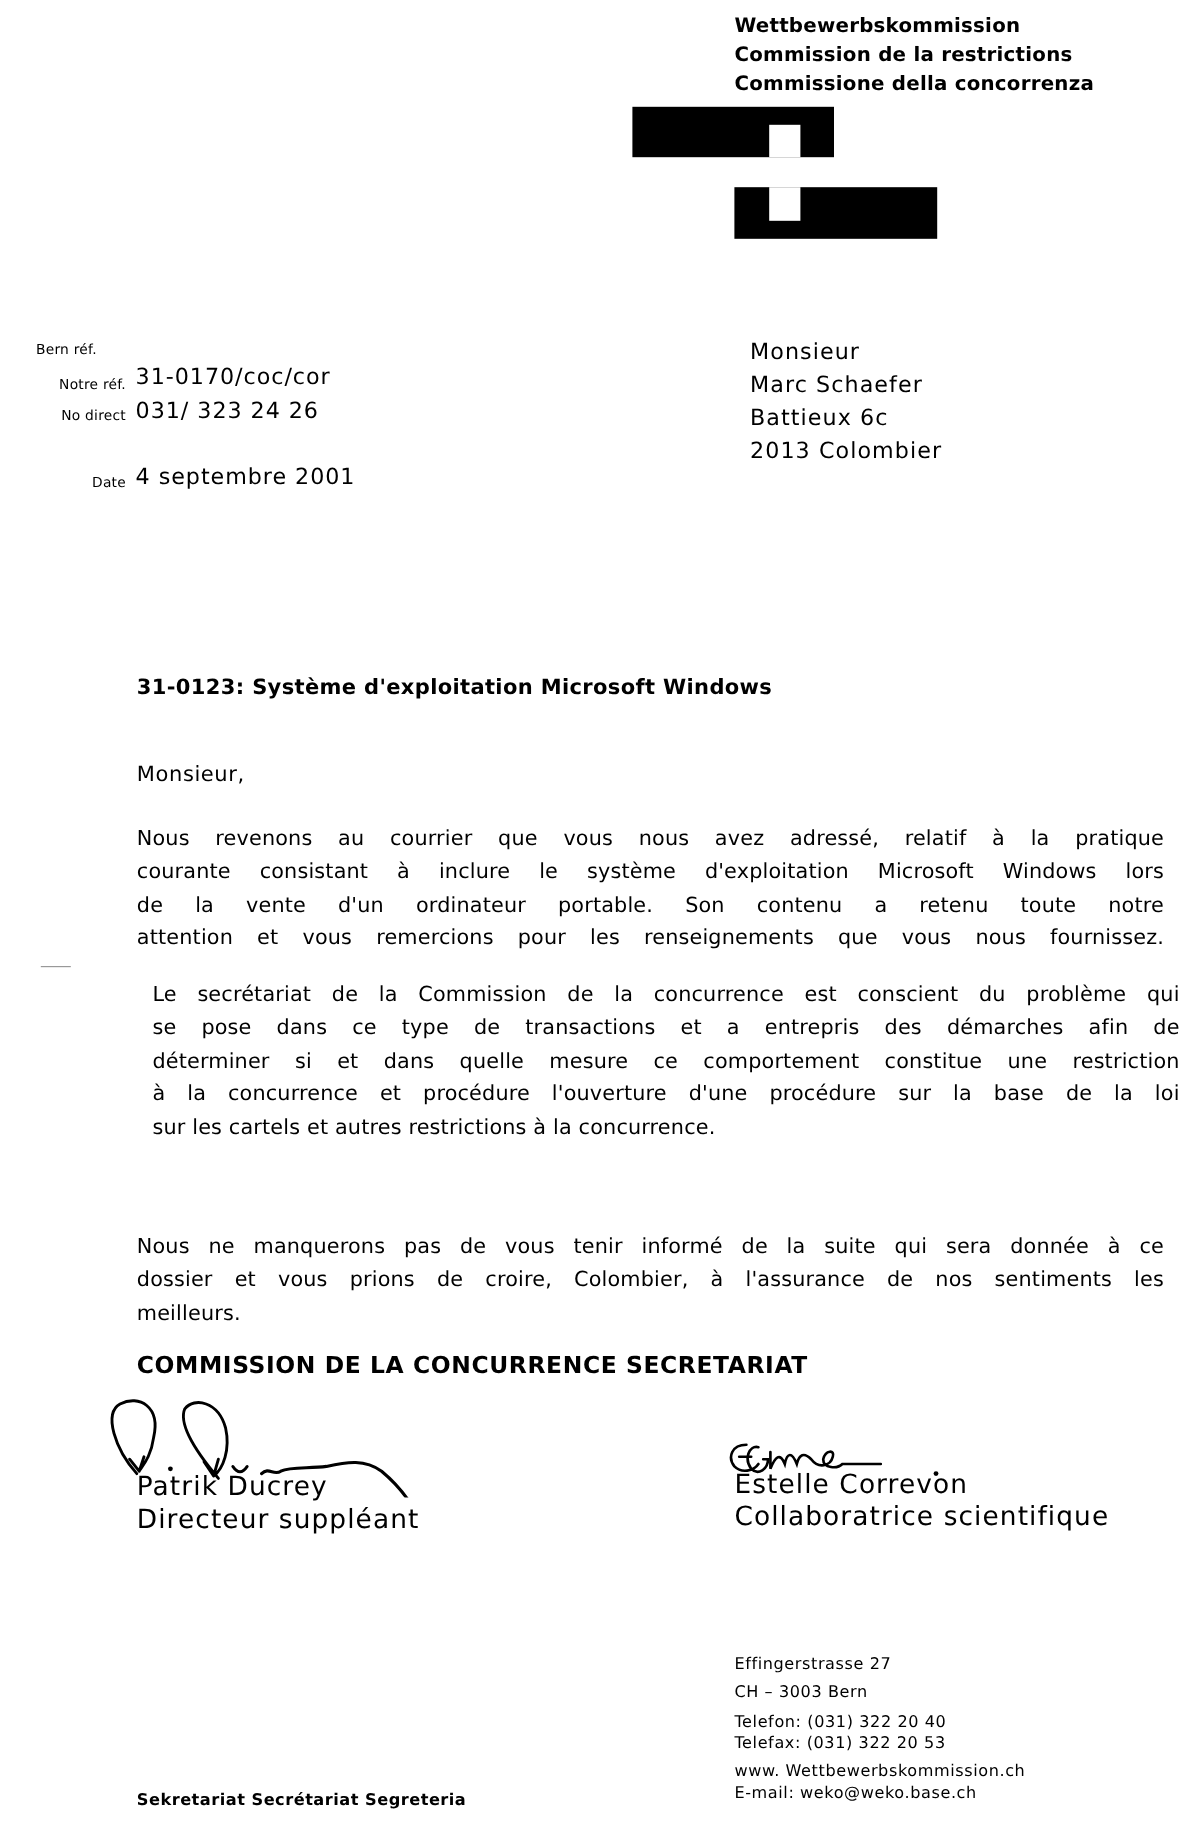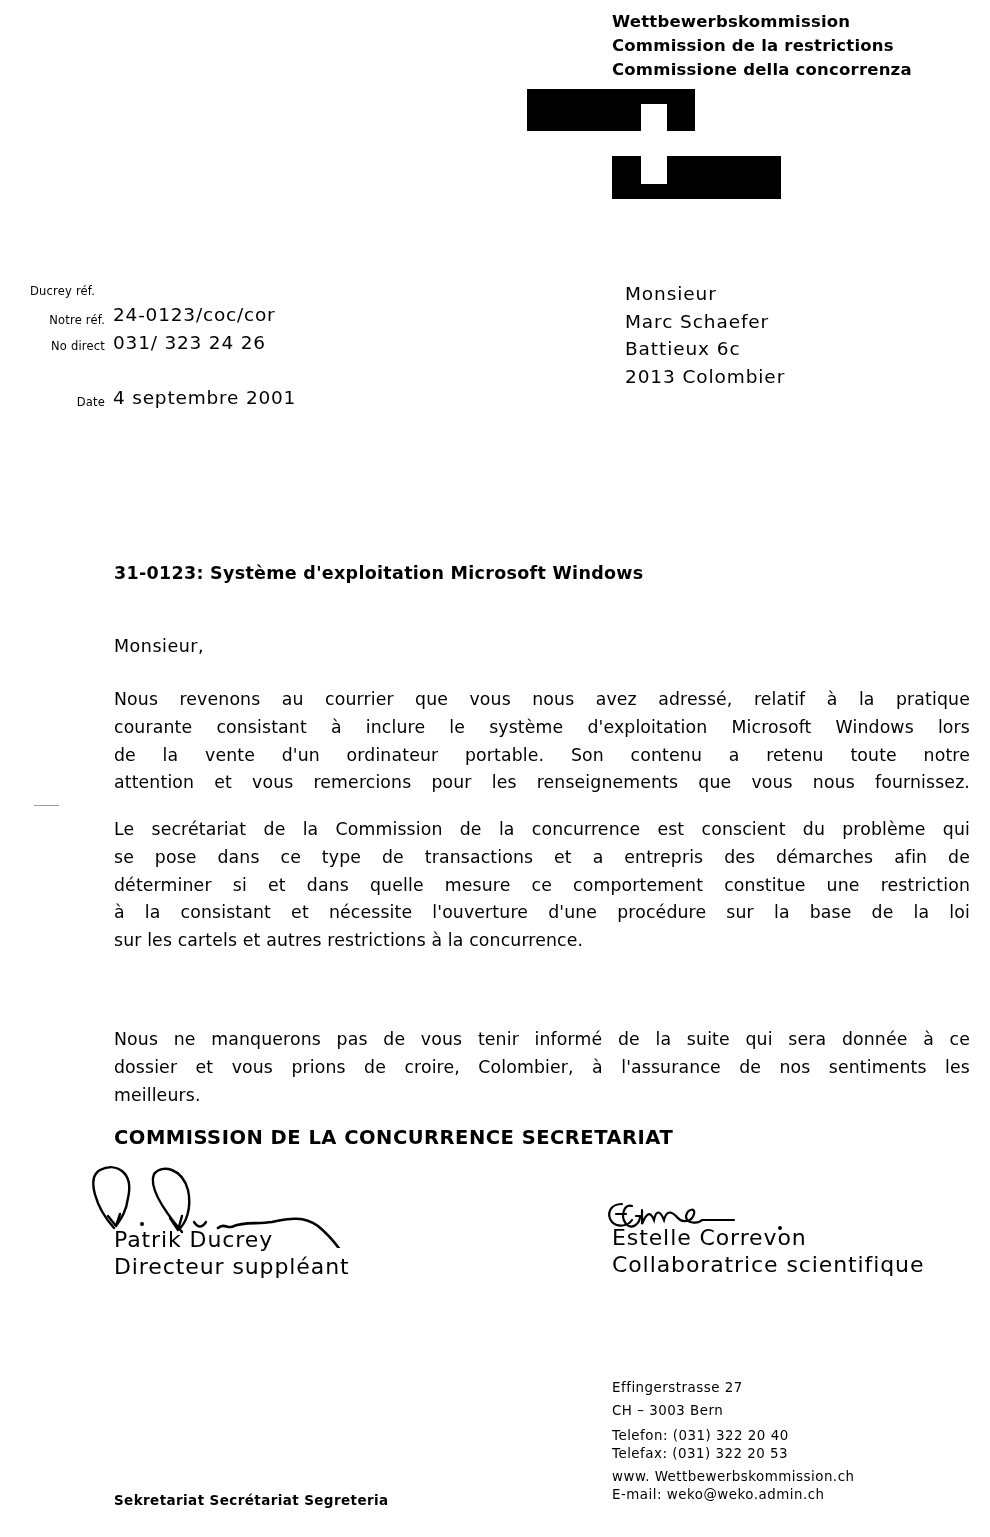--- a/index.html
+++ b/index.html
@@ -21,21 +21,21 @@
 
   .recipient { left: 625px; top: 280px; font-size: 18.5px; line-height: 27.7px; letter-spacing: 0.9px; }
   .recipient div { white-space: nowrap; }
 
   .subject { left: 114px; top: 563px; font-weight: bold; font-size: 17.5px; letter-spacing: 0.3px; white-space: nowrap; }
   .salutation { left: 114px; top: 636px; font-size: 17.5px; letter-spacing: 0.5px; }
   .para { left: 114px; width: 856px; font-size: 17.3px; line-height: 27.8px; text-align: justify; text-align-last: left; letter-spacing: 0.15px; }
   .para span.line { display: block; text-align: justify; text-align-last: justify; }
   .para span.line.last { text-align-last: left; }
   .p1 { top: 686px; }
-  .p2 { top: 816px; }
+  .p2 { top: 816px; margin-left: 13px; }
   .p3 { top: 1026px; }
 
   .signoff { left: 114px; top: 1126px; font-weight: bold; font-size: 19.5px; letter-spacing: 0.5px; white-space: nowrap; }
   .signer { font-size: 22px; line-height: 27px; letter-spacing: 0.9px; white-space: nowrap; }
   .signer-left { left: 114px; top: 1226px; }
   .signer-right { left: 612px; top: 1224px; }
   .sig1 { left: 86px; top: 1158px; }
   .sig2 { left: 602px; top: 1196px; }
 
   .footer-left { left: 114px; top: 1492px; font-weight: bold; font-size: 13.5px; letter-spacing: 0.4px; white-space: nowrap; }
@@ -57,26 +57,26 @@
 
 <div class="abs logo">
   <div class="bar" style="left:0; top:0; width:168px; height:42px;"></div>
   <div class="notch" style="left:114px; top:15px; width:26px; height:27px;"></div>
   <div class="bar" style="left:85px; top:67px; width:169px; height:43px;"></div>
   <div class="notch" style="left:114px; top:67px; width:26px; height:28px;"></div>
 </div>
 
 <div class="abs meta">
   <div class="meta-row" style="top:2px;">
-    <span class="meta-label" style="left:0;right:auto;width:105px;text-align:left;left:30px;">Ducrey réf.</span>
+    <span class="meta-label" style="left:0;right:auto;width:105px;text-align:left;left:30px;">Bern réf.</span>
     <span class="meta-value"></span>
   </div>
   <div class="meta-row" style="top:22px;">
     <span class="meta-label" style="left:0;width:105px;right:auto;top:9px;">Notre réf.</span>
-    <span class="meta-value" style="top:0;">24-0123/coc/cor</span>
+    <span class="meta-value" style="top:0;">31-0170/coc/cor</span>
   </div>
   <div class="meta-row" style="top:50px;">
     <span class="meta-label" style="left:0;width:105px;right:auto;top:7px;">No direct</span>
     <span class="meta-value" style="top:0;">031/ 323 24 26</span>
   </div>
   <div class="meta-row" style="top:105px;">
     <span class="meta-label" style="left:0;width:105px;right:auto;top:8px;">Date</span>
     <span class="meta-value" style="top:0;">4 septembre 2001</span>
   </div>
 </div>
@@ -97,21 +97,21 @@
   <span class="line">de la vente d'un ordinateur portable. Son contenu a retenu toute notre</span>
   <span class="line">attention et vous remercions pour les renseignements que vous nous fournissez.</span>
 </div>
 
 <div class="abs stray" style="left:34px; top:805px; width:25px;"></div>
 
 <div class="abs para p2">
   <span class="line">Le secrétariat de la Commission de la concurrence est conscient du problème qui</span>
   <span class="line">se pose dans ce type de transactions et a entrepris des démarches afin de</span>
   <span class="line">déterminer si et dans quelle mesure ce comportement constitue une restriction</span>
-  <span class="line">à la consistant et nécessite l'ouverture d'une procédure sur la base de la loi</span>
+  <span class="line">à la concurrence et procédure l'ouverture d'une procédure sur la base de la loi</span>
   <span class="line last">sur les cartels et autres restrictions à la concurrence.</span>
 </div>
 
 <div class="abs para p3">
   <span class="line">Nous ne manquerons pas de vous tenir informé de la suite qui sera donnée à ce</span>
   <span class="line">dossier et vous prions de croire, Colombier, à l'assurance de nos sentiments les</span>
   <span class="line last">meilleurs.</span>
 </div>
 
 <div class="abs signoff">COMMISSION DE LA CONCURRENCE SECRETARIAT</div>
@@ -141,14 +141,14 @@
 </div>
 
 <div class="abs footer-left">Sekretariat Secrétariat Segreteria</div>
 
 <div class="abs footer-right">
   <div>Effingerstrasse 27</div>
   <div>CH – 3003  Bern</div>
   <div class="tight gap">Telefon: (031) 322 20 40</div>
   <div class="tight">Telefax: (031) 322 20 53</div>
   <div class="tight gap">www. Wettbewerbskommission.ch</div>
-  <div class="tight">E-mail: weko@weko.admin.ch</div>
+  <div class="tight">E-mail: weko@weko.base.ch</div>
 </div>
 
 </body></html>

